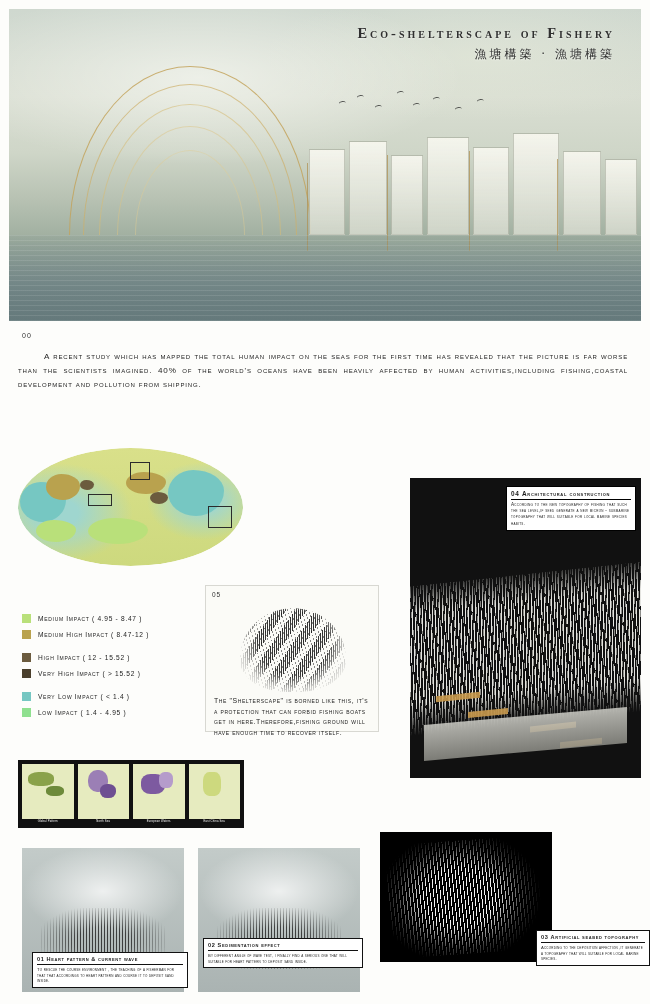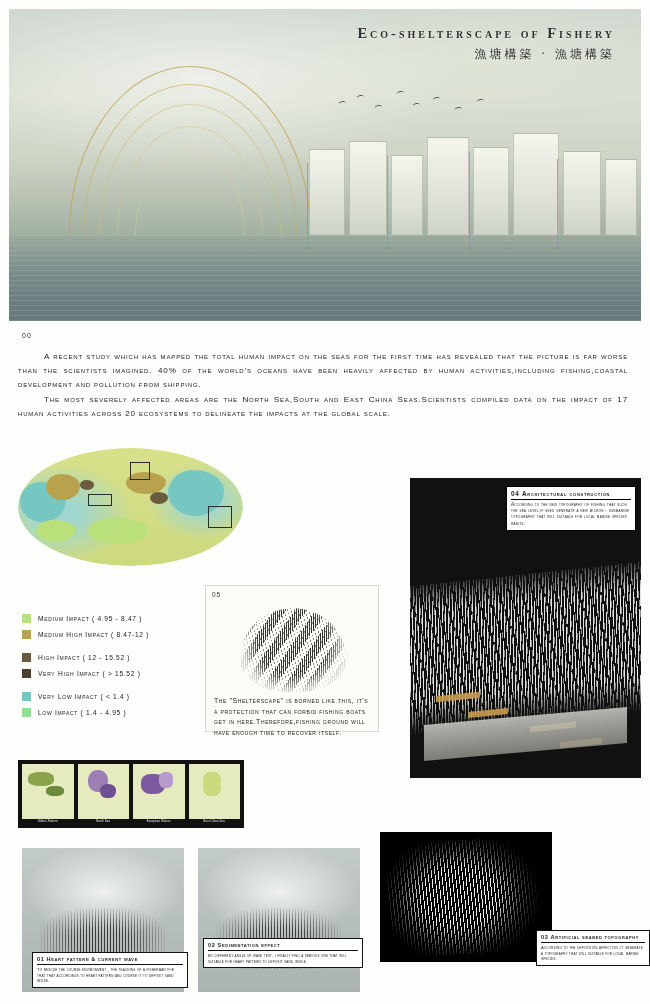--- a/index.html
+++ b/index.html
@@ -218,21 +218,20 @@
     <div class="hero-title">
       <div class="t1">Eco-shelterscape of Fishery</div>
       <div class="t2">漁塘構築 · 漁塘構築</div>
     </div>
   </div>
 
   <div class="sect-num">00</div>
 
   <div class="intro">
     <p><span class="ind"></span><span>A recent study which has mapped the total human impact on the seas for the first time has revealed that the  picture is far worse than the scientists imagined. 40% of the world's oceans have been heavily affected by human activities,including fishing,coastal development and pollution from shipping.</span></p>
-    <p><span class="ind"></span><span>The most severely affected areas are the North Sea,South and East China Seas.Scientists compiled data on the impact of 17 human activities across 20 ecosystems to delineate the impacts at the global scale.</span></p>
   </div>
 
   <div class="map">
     <div class="globe">
       <div class="blob teal" style="left:2px;top:34px;width:46px;height:40px;"></div>
       <div class="blob teal" style="left:150px;top:22px;width:56px;height:46px;"></div>
       <div class="blob mh" style="left:28px;top:26px;width:34px;height:26px;"></div>
       <div class="blob mh" style="left:108px;top:24px;width:40px;height:22px;"></div>
       <div class="blob hi" style="left:132px;top:44px;width:18px;height:12px;"></div>
       <div class="blob hi" style="left:62px;top:32px;width:14px;height:10px;"></div>

